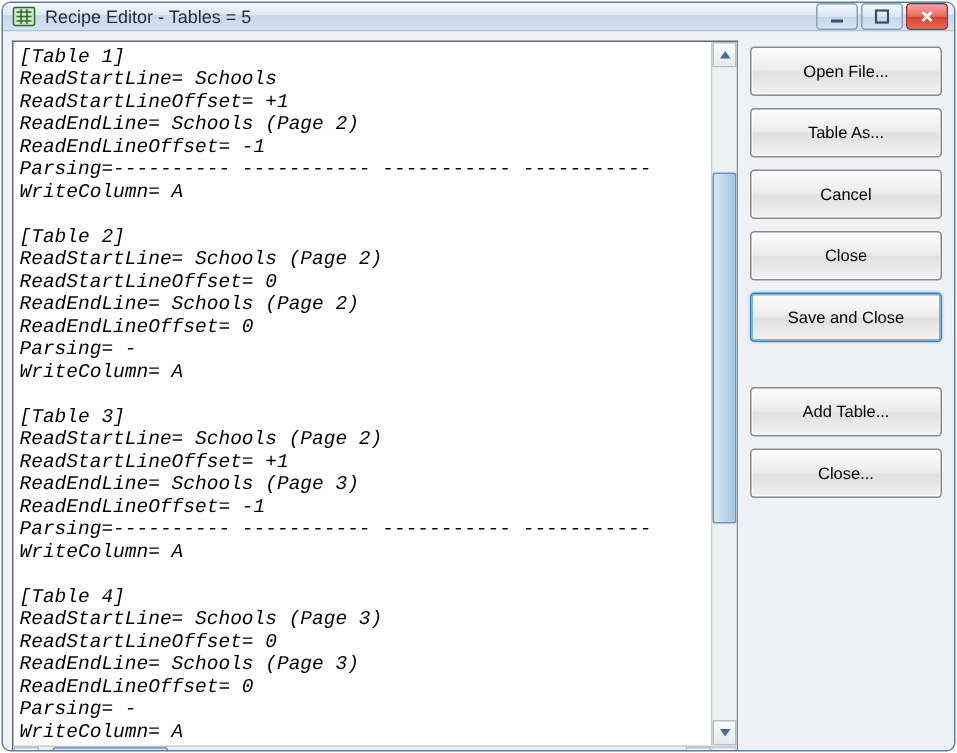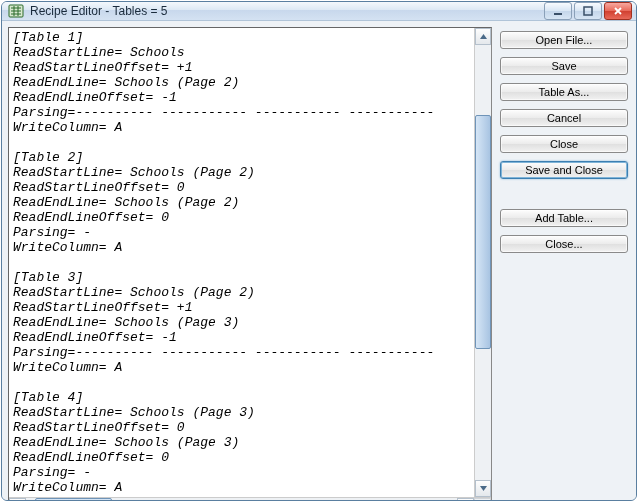--- a/index.html
+++ b/index.html
@@ -148,21 +148,21 @@
   .hscroll .corner { width:17px; background:#eef1f4; border:1px solid #d0d4d8;}
   .arrow svg{display:block;}
   .sidebar {
     width: 132px;
     display: flex;
     flex-direction: column;
     gap: 8px;
     padding: 4px 2px;
   }
   .btn {
-    height: 18px;
+    height: 33px;
     background: linear-gradient(to bottom, #fdfdfd 0%, #ececec 48%, #e0e0e0 52%, #f2f2f2 100%);
     border: 1px solid #8a8a8a;
     border-radius: 3px;
     color: #000;
     font-size: 11px;
     display: flex;
     align-items: center;
     justify-content: center;
     cursor: default;
     box-shadow: inset 0 0 0 1px rgba(255,255,255,0.6);
@@ -268,21 +268,20 @@
           </div>
           <div class="arrow">
             
           </div>
           <div class="corner"></div>
         </div>
       </div>
 
       <div class="sidebar">
         <div class="btn">Open File...</div>
-        <div class="btn">Save</div>
         <div class="btn">Table As...</div>
         <div class="btn">Cancel</div>
         <div class="btn">Close</div>
         <div class="btn focus">Save and Close</div>
         <div class="gap"></div>
         <div class="btn">Add Table...</div>
         <div class="btn">Close...</div>
       </div>
     </div>
 

